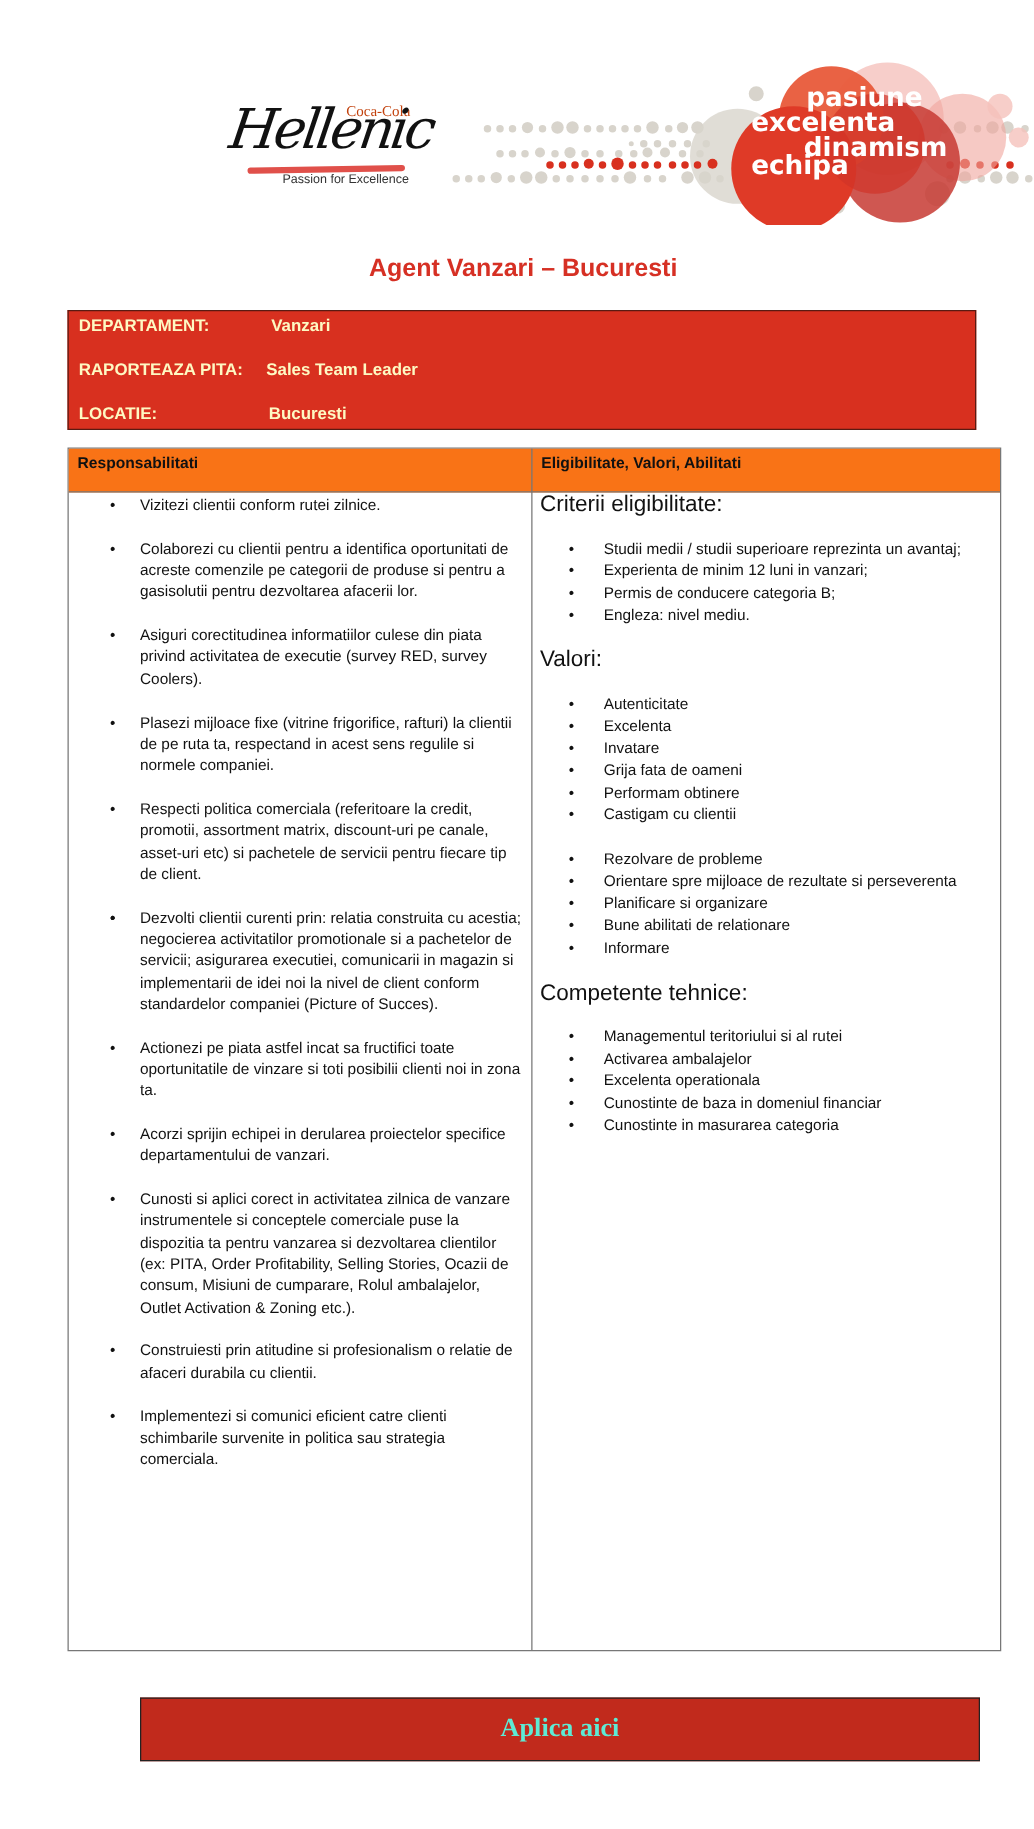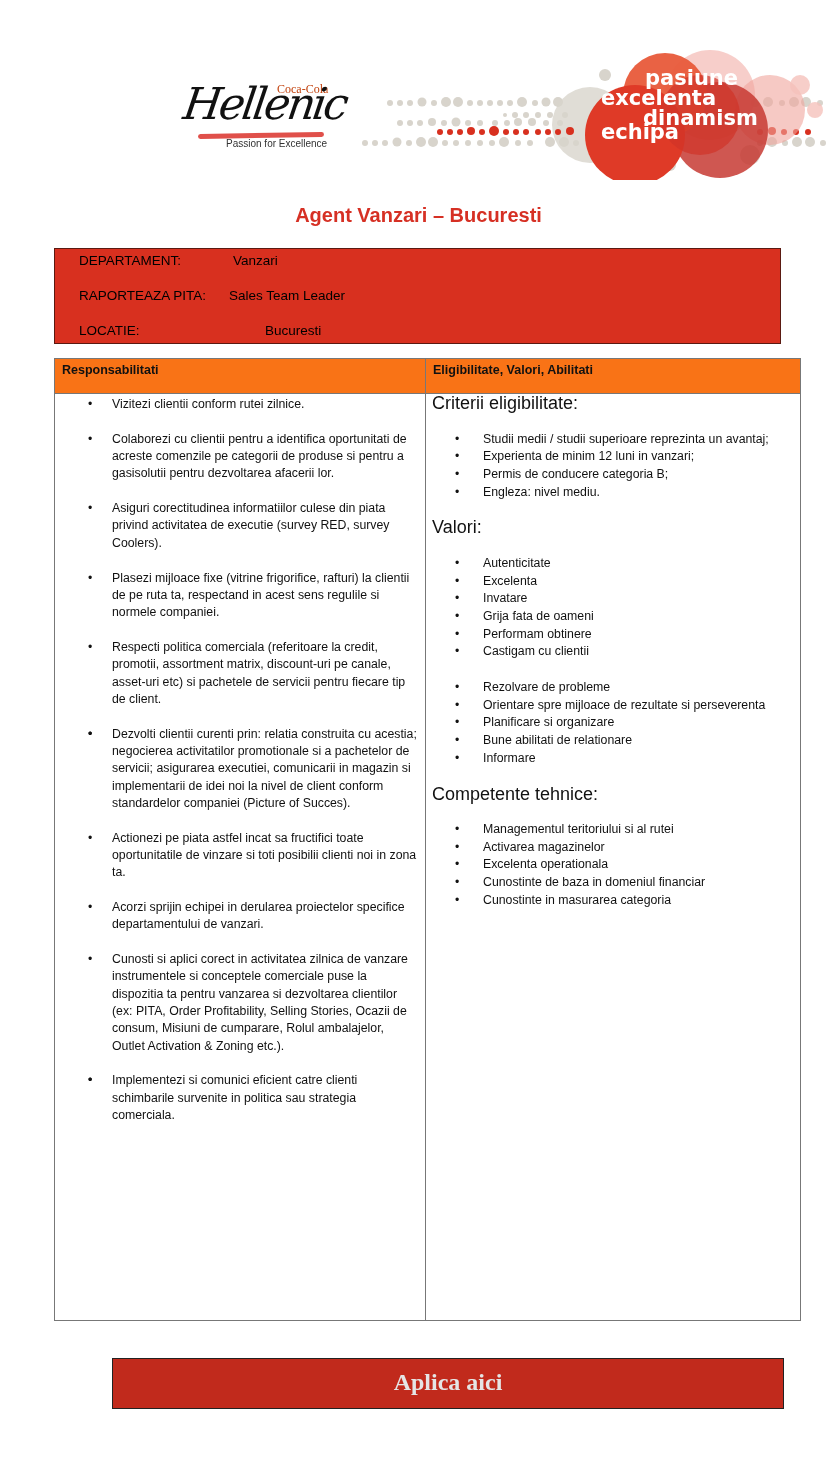--- a/index.html
+++ b/index.html
@@ -17,21 +17,21 @@
   
   #banner { left: 360px; top: 40px; width: 467px; height: 140px; }
   #banner svg { width: 100%; height: 100%; display: block; }
   .banner-word { font-family: "DejaVu Sans", sans-serif; font-weight: bold; font-size: 21px; fill: #ffffff; }
 
   
   #title { left: 0; top: 204px; width: 837px; text-align: center; font-size: 20px; font-weight: bold; color: #d63024; }
 
   
   #info { left: 54px; top: 248px; width: 727px; height: 96px; background: #d8301f; border: 1px solid #5a1a12; box-sizing: border-box; }
-  .info-row { position: absolute; left: 24px; font-size: 13.5px; font-weight: normal; color: #000000; }
+  .info-row { position: absolute; left: 8px; font-size: 13.5px; font-weight: bold; color: #fef9c3; }
   .info-row .lbl { display: inline-block; }
   .info-row .val { position: absolute; white-space: nowrap; }
 
   
   #tbl { left: 54px; top: 358px; width: 747px; height: 963px; border: 1px solid #777; box-sizing: border-box; }
   #tbl .divider { position: absolute; left: 370px; top: 0; width: 1px; height: 100%; background: #777; }
   #tbl .hdr { position: absolute; left: 0; top: 0; width: 100%; height: 35px; background: #f97316; border-bottom: 1px solid #777; box-sizing: border-box; }
   .hdr-text { position: absolute; top: 4px; font-size: 12.5px; font-weight: bold; color: #111; }
 
   .col-left { position: absolute; left: 0; top: 36px; width: 370px; }
@@ -42,21 +42,21 @@
   .resp-item .bullet { position: absolute; left: 33px; top: 0; }
   .resp-list { padding-top: 1px; }
 
   .section-title { font-size: 18px; line-height: 17.5px; padding-left: 6px; }
   .sub-list { list-style: none; margin: 18px 0 18px 0; padding: 0; }
   .sub-item { position: relative; padding-left: 57px; font-size: 12.3px; line-height: 17.7px; white-space: nowrap; }
   .sub-item .bullet { position: absolute; left: 29px; top: 0; }
 
   
   #apply { left: 112px; top: 1358px; width: 672px; height: 51px; background: #c12a1c; border: 1px solid #222; box-sizing: border-box;
-           color: #e5e5e5; font-family: "Liberation Serif", serif; font-weight: bold; font-size: 24px; text-align: center; line-height: 46px; cursor: pointer; }
+           color: #5eead4; font-family: "Liberation Serif", serif; font-weight: bold; font-size: 21px; text-align: center; line-height: 46px; cursor: pointer; }
 </style>
 </head>
 <body>
 
 <div id="logo" class="abs">
   <span class="coca">Coca-Cola</span>
   <span class="hellenic">Hellenic</span>
   <span class="swoosh"></span>
   <span class="tagline">Passion for Excellence</span>
 </div>
@@ -178,21 +178,21 @@
   <div class="info-row" style="top:4px;">
     <span class="lbl">DEPARTAMENT:</span>
     <span class="val" style="left:154px;">Vanzari</span>
   </div>
   <div class="info-row" style="top:39px;">
     <span class="lbl">RAPORTEAZA PITA:</span>
     <span class="val" style="left:150px;">Sales Team Leader</span>
   </div>
   <div class="info-row" style="top:74px;">
     <span class="lbl">LOCATIE:</span>
-    <span class="val" style="left:152px;margin-left:34px;">Bucuresti</span>
+    <span class="val" style="left:152px;">Bucuresti</span>
   </div>
 </div>
 
 <div id="tbl" class="abs">
   <div class="hdr">
     <span class="hdr-text" style="left:7px;">Responsabilitati</span>
     <span class="hdr-text" style="left:378px;">Eligibilitate, Valori, Abilitati</span>
   </div>
   <div class="divider"></div>
 
@@ -201,21 +201,21 @@
         <li class="resp-item"><span class="bullet">•</span><span>Vizitezi clientii conform rutei zilnice.</span></li>
         <li class="resp-item"><span class="bullet">•</span><span>Colaborezi cu clientii pentru a identifica oportunitati de acreste comenzile pe categorii de produse si pentru a gasisolutii pentru dezvoltarea afacerii lor.</span></li>
         <li class="resp-item"><span class="bullet">•</span><span>Asiguri corectitudinea informatiilor culese din piata privind activitatea de executie (survey RED, survey Coolers).</span></li>
         <li class="resp-item"><span class="bullet">•</span><span>Plasezi mijloace fixe (vitrine frigorifice, rafturi) la clientii de pe ruta ta, respectand in acest sens regulile si normele companiei.</span></li>
         <li class="resp-item"><span class="bullet">•</span><span>Respecti politica comerciala (referitoare la credit, promotii, assortment matrix, discount-uri pe canale, asset-uri etc) si pachetele de servicii pentru fiecare tip de client.</span></li>
         <li class="resp-item"><span class="bullet">•</span></li>
         <li class="resp-item"><span class="bullet">•</span><span>Dezvolti clientii curenti prin: relatia construita cu acestia; negocierea activitatilor promotionale si a pachetelor de servicii; asigurarea executiei, comunicarii in magazin si implementarii de idei noi la nivel de client conform standardelor companiei (Picture of Succes).</span></li>
         <li class="resp-item"><span class="bullet">•</span><span>Actionezi pe piata astfel incat sa fructifici toate oportunitatile de vinzare si toti posibilii clienti noi in zona ta.</span></li>
         <li class="resp-item"><span class="bullet">•</span><span>Acorzi sprijin echipei in derularea proiectelor specifice departamentului de vanzari.</span></li>
         <li class="resp-item"><span class="bullet">•</span><span>Cunosti si aplici corect in activitatea zilnica de vanzare instrumentele si conceptele comerciale puse la dispozitia ta pentru vanzarea si dezvoltarea clientilor (ex: PITA, Order Profitability, Selling Stories, Ocazii de consum, Misiuni de cumparare, Rolul ambalajelor, Outlet Activation &amp; Zoning etc.).</span></li>
-        <li class="resp-item"><span class="bullet">•</span></li>
+        <li class="resp-item"><span class="bullet">•</span><span>Construiesti prin atitudine si profesionalism o relatie de afaceri durabila cu clientii.</span></li>
         <li class="resp-item"><span class="bullet">•</span><span>Implementezi si comunici eficient catre clienti schimbarile survenite in politica sau strategia comerciala.</span></li>
       </ul>
   </div>
 
   <div class="col-right" id="right-col">
       <div>
         <div class="section-title">Criterii eligibilitate:</div>
         <ul class="sub-list">
           <li class="sub-item"><span class="bullet">•</span><span>Studii medii / studii superioare reprezinta un avantaj;</span></li>
           <li class="sub-item"><span class="bullet">•</span><span>Experienta de minim 12 luni  in vanzari;</span></li>
@@ -240,21 +240,21 @@
           <li class="sub-item"><span class="bullet">•</span><span>Orientare spre mijloace de rezultate si perseverenta</span></li>
           <li class="sub-item"><span class="bullet">•</span><span>Planificare si organizare</span></li>
           <li class="sub-item"><span class="bullet">•</span><span>Bune abilitati de relationare</span></li>
           <li class="sub-item"><span class="bullet">•</span><span>Informare</span></li>
         </ul>
       </div>
       <div>
         <div class="section-title">Competente tehnice:</div>
         <ul class="sub-list">
           <li class="sub-item"><span class="bullet">•</span><span>Managementul teritoriului si al rutei</span></li>
-          <li class="sub-item"><span class="bullet">•</span><span>Activarea magazinelor</span></li>
+          <li class="sub-item"><span class="bullet">•</span><span>Activarea ambalajelor</span></li>
           <li class="sub-item"><span class="bullet">•</span><span>Excelenta operationala</span></li>
           <li class="sub-item"><span class="bullet">•</span><span>Cunostinte de baza in domeniul financiar</span></li>
           <li class="sub-item"><span class="bullet">•</span><span>Cunostinte in masurarea categoria</span></li>
         </ul>
       </div>
     </div>
 </div>
 
 <div id="apply" class="abs">Aplica aici</div>
 

